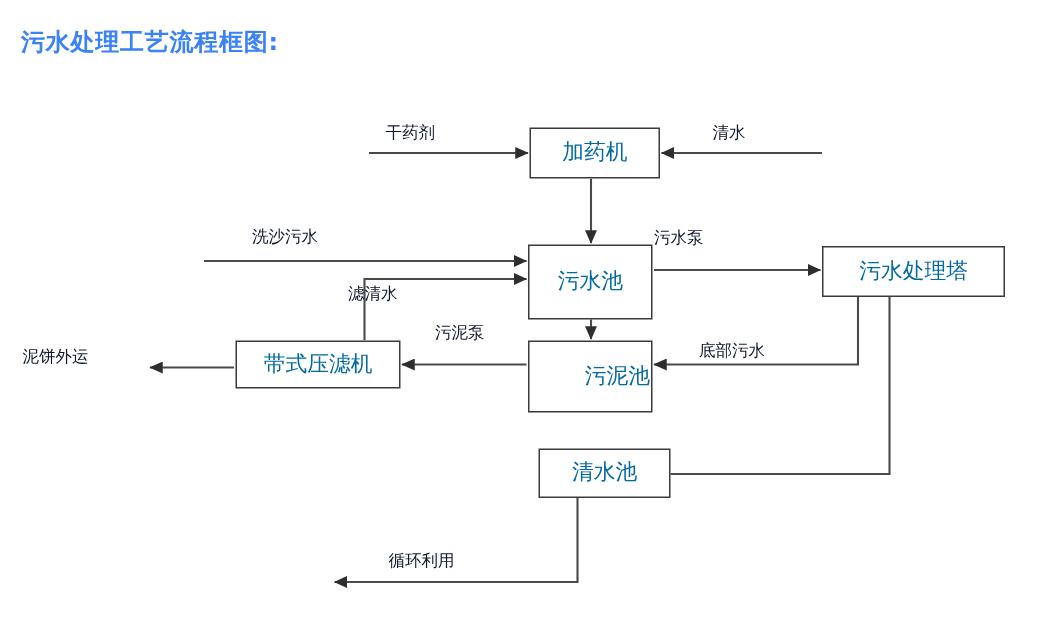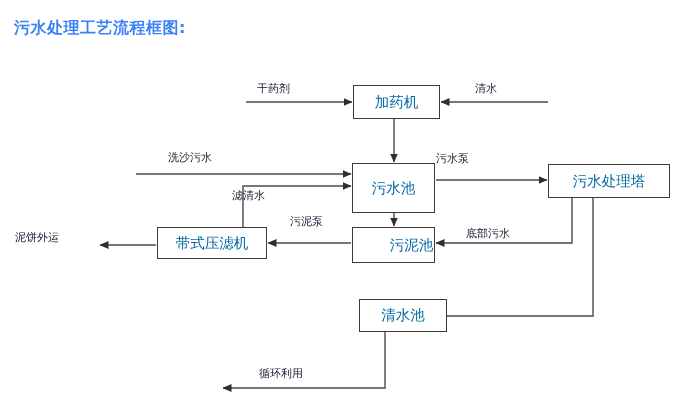--- a/index.html
+++ b/index.html
@@ -112,21 +112,21 @@
   </div>
 
   <div class="node" style="left:352px; top:163px; width:83px; height:50px;">
     <span>污水池</span>
   </div>
 
   <div class="node" style="left:548px; top:164px; width:122px; height:34px;">
     <span>污水处理塔</span>
   </div>
 
-  <div class="node" style="left:352px; top:227px; width:83px; height:36px;padding-left:36px;">
+  <div class="node" style="left:352px; top:227px; width:83px; height:48px;padding-left:36px;">
     <span>污泥池</span>
   </div>
 
   <div class="node" style="left:157px; top:227px; width:110px; height:32px;">
     <span>带式压滤机</span>
   </div>
 
   <div class="node" style="left:359px; top:299px; width:88px; height:33px;">
     <span>清水池</span>
   </div>

